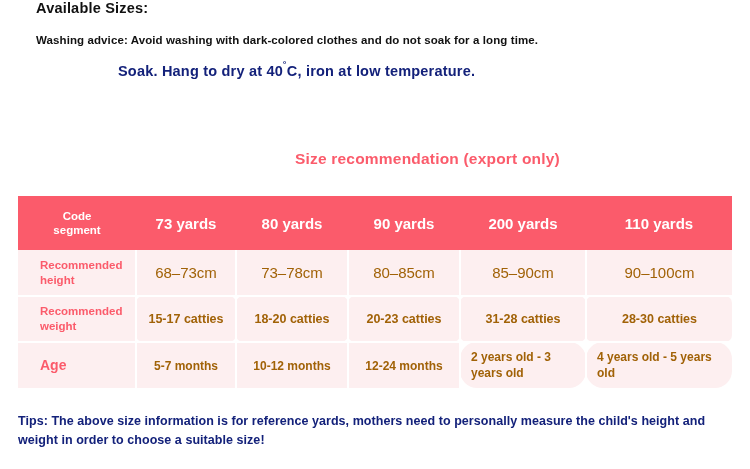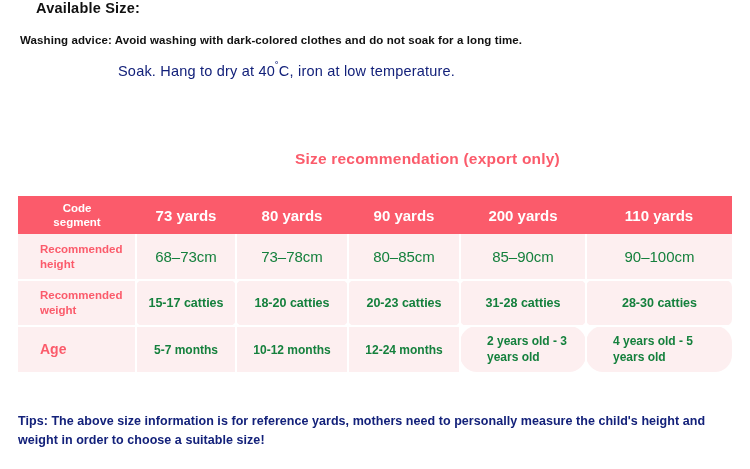--- a/index.html
+++ b/index.html
@@ -24,33 +24,33 @@
     position: absolute;
     left: 36px;
     top: 0px;
     font-size: 14.5px;
     font-weight: bold;
     color: #111111;
     letter-spacing: 0.2px;
   }
   .wash-advice {
     position: absolute;
-    left: 20px;
+    left: 36px;
     top: 34px;
     font-size: 11.5px;
     font-weight: bold;
     color: #111111;
     letter-spacing: 0.1px;
   }
   .soak-line {
     position: absolute;
     left: 118px;
     top: 60px;
     font-size: 14.5px;
-    font-weight: normal;
+    font-weight: bold;
     color: #13217a;
     letter-spacing: 0.2px;
   }
   .soak-line .deg {
     font-size: 11px;
     vertical-align: super;
   }
 
   
   .size-reco-title {
@@ -78,56 +78,56 @@
   .size-table col.c2 { width: 112px; }
   .size-table col.c3 { width: 112px; }
   .size-table col.c4 { width: 126px; }
   .size-table col.c5 { width: 146px; }
 
   .size-table thead th {
     background: #fb5b6b;
     color: #ffffff;
     font-size: 15px;
     font-weight: bold;
-    height: 38px;
+    height: 54px;
     padding: 4px 6px;
     text-align: center;
     border: none;
     vertical-align: middle;
   }
   .size-table thead th.code-seg {
     font-size: 11.5px;
     line-height: 1.25;
   }
 
   .size-table tbody td {
     height: 46px;
     padding: 4px 8px;
     font-size: 13px;
     font-weight: bold;
-    color: #15803d;
+    color: #a16207;
     text-align: center;
     vertical-align: middle;
     background: #fdeff0;
     border-bottom: 2px solid #ffffff;
     border-right: 2px solid #ffffff;
   }
   .size-table tbody td.rowlabel {
     color: #fb5b6b;
     font-size: 11.5px;
     text-align: left;
     padding-left: 22px;
     line-height: 1.3;
   }
   .size-table tbody tr:nth-child(1) td.value { font-size: 15px; font-weight: normal; }
   .size-table tbody tr:nth-child(2) td.value { font-size: 12.5px; border-radius: 7px; }
   .size-table tbody tr:nth-child(3) td.value { font-size: 12px; }
   .size-table tbody tr:nth-child(3) td.value.wrap {
     text-align: left;
-    padding-left: 26px;
+    padding-left: 10px;
     line-height: 1.3;
     border-radius: 17px;
   }
   .size-table tbody tr.age-row td.rowlabel {
     font-size: 14px;
   }
   .size-table tbody tr:last-child td { border-bottom: none; }
   .size-table tbody td:last-child { border-right: none; }
 
   
@@ -141,21 +141,21 @@
     color: #13217a;
     line-height: 1.55;
     letter-spacing: 0.05px;
   }
 </style>
 </head>
 <body>
 
 <div id="page">
 
-  <div class="heading-available">Available Size:</div>
+  <div class="heading-available">Available Sizes:</div>
 
   <div class="wash-advice">Washing advice: Avoid washing with dark-colored clothes and do not soak for a long time.</div>
 
   <div class="soak-line"><span>Soak. Hang to dry at 40</span><span class="deg">˚</span><span>C, iron at low temperature.</span></div>
 
   <div class="size-reco-title">Size recommendation (export only)</div>
 
   <table class="size-table">
     <colgroup>
       <col class="c0">

